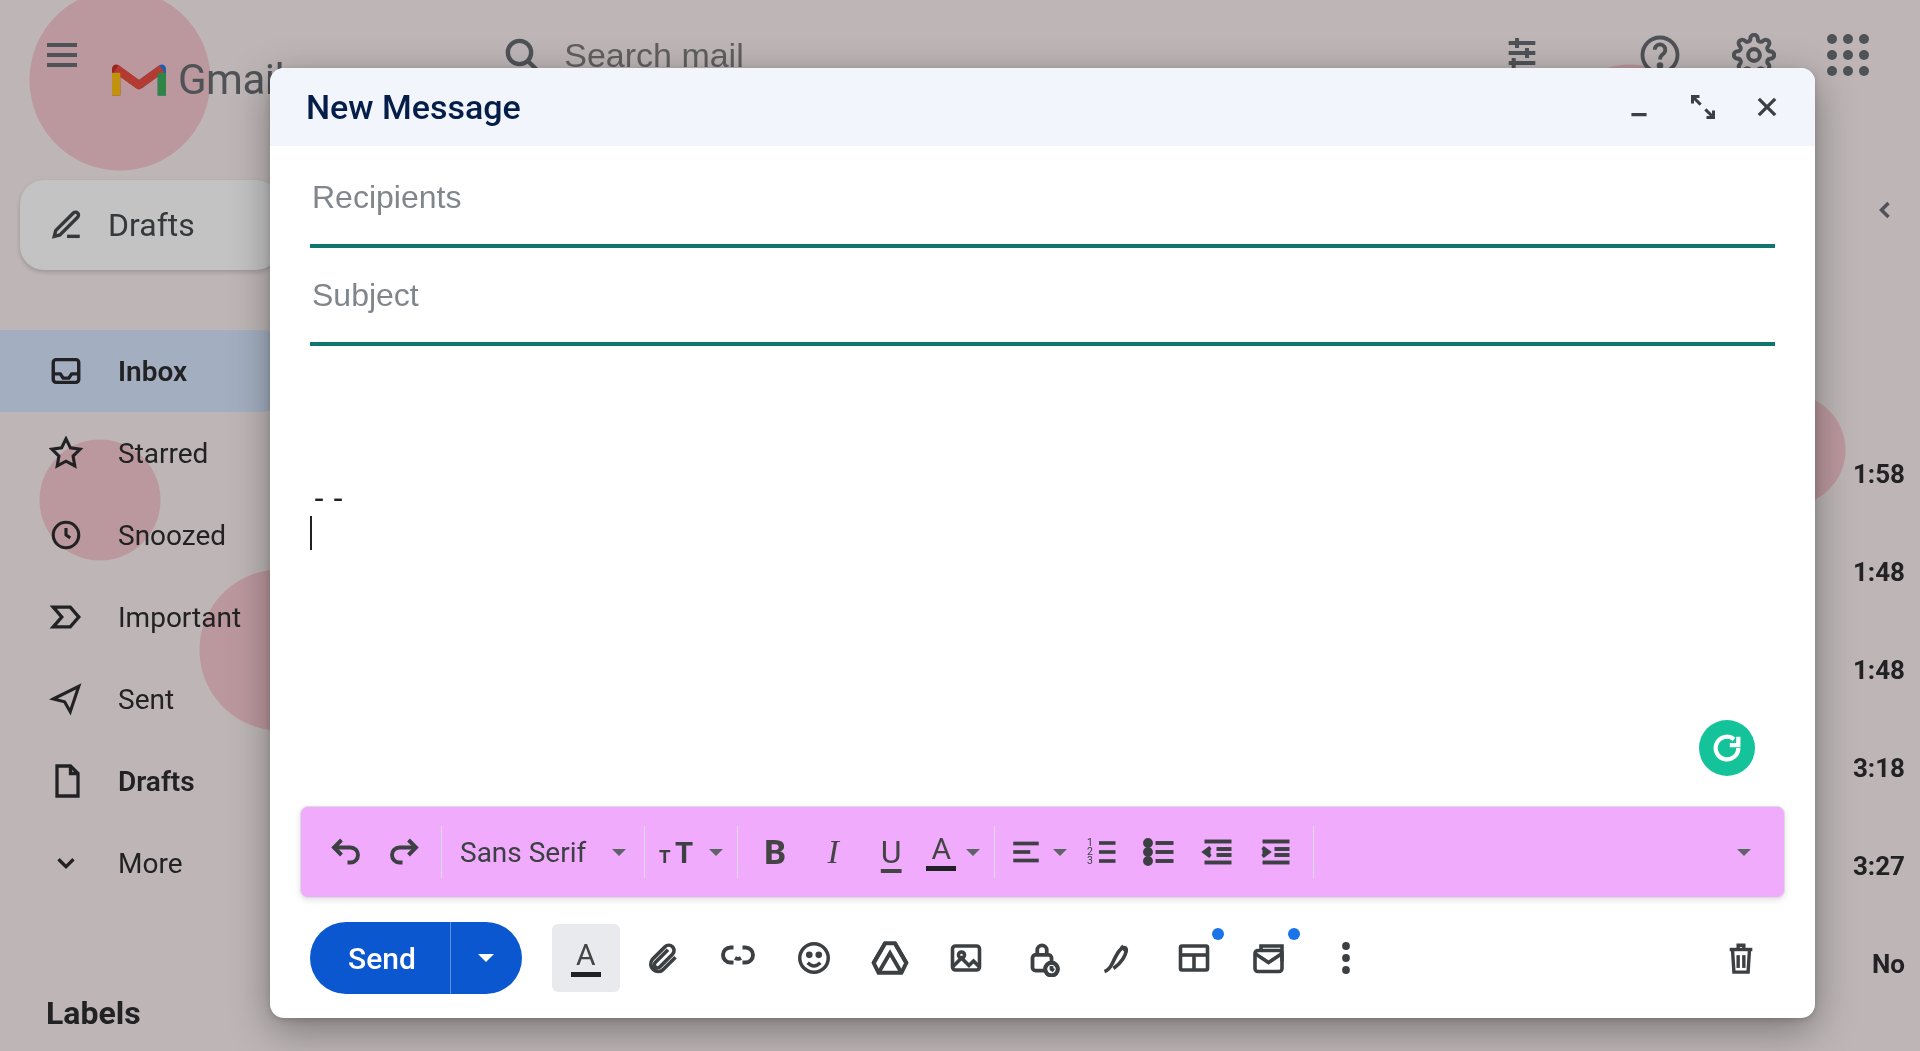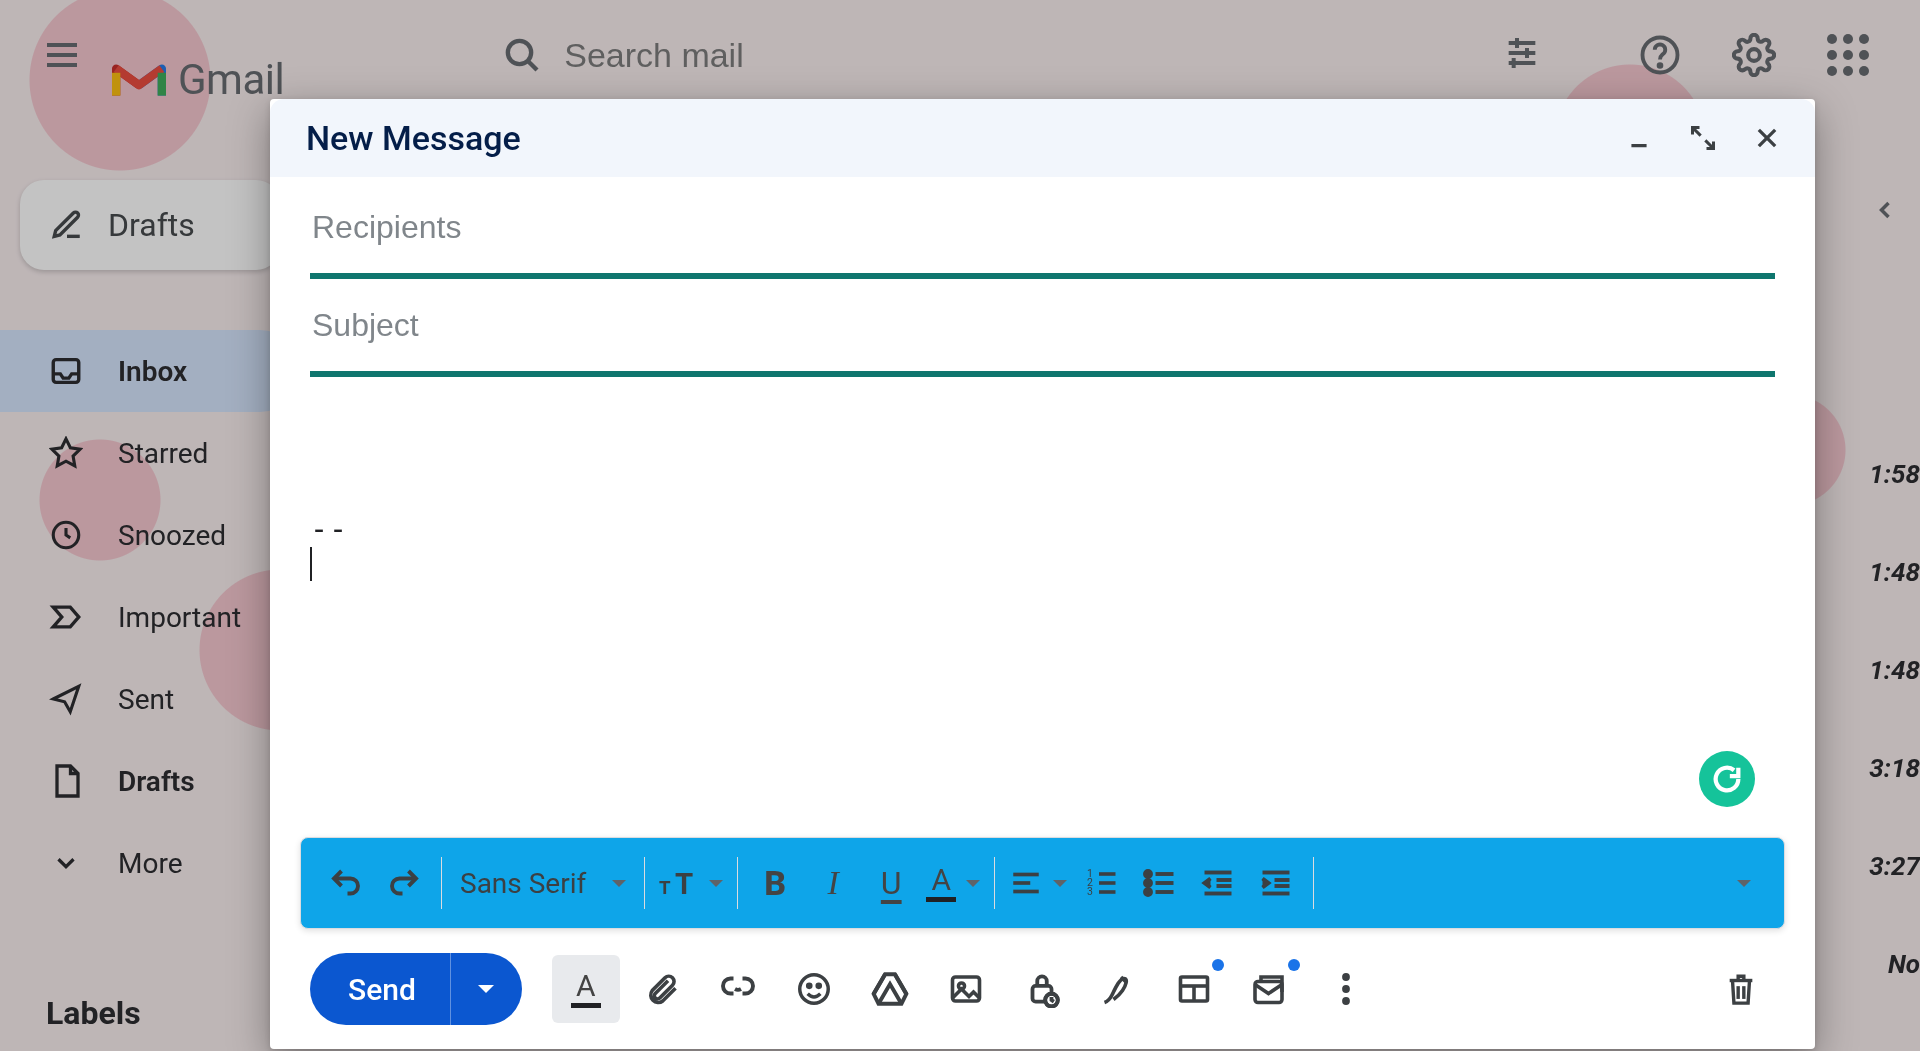--- a/index.html
+++ b/index.html
@@ -75,40 +75,40 @@
   .labels-heading{
     position:absolute; top:994px; left:46px;
     font-size:32px; color:#202124; font-weight:700;
   }
   
   .mail-times {
     position:absolute; right:0; top:425px;
     display:flex; flex-direction:column; 
     font-size:26px; font-weight:700; color:#202124; text-align:right;
   }
-  .mail-times span{ height:98px; display:flex; align-items:center; justify-content:flex-end; padding-right:0;font-style:italic;}
+  .mail-times span{ height:98px; display:flex; align-items:center; justify-content:flex-end; padding-right:15px;}
   .side-panel-toggle{
     position:absolute; top:180px; right:10px;
     width:50px; height:60px;
     display:flex; align-items:center; justify-content:center; color:#5f6368;
   }
 
   
   .dim {
     position:absolute; inset:0;
     background: rgba(40,40,40,0.28);
   }
 
   
   .compose {
     position:absolute;
-    top: 99px; left: 270px;
+    top: 68px; left: 270px;
     width: 1545px; height: 950px;
     background:#fff;
-    border-radius: 4px;
+    border-radius: 14px;
     box-shadow: 0 12px 40px rgba(0,0,0,0.35), 0 2px 6px rgba(0,0,0,0.15);
     display:flex; flex-direction:column;
     overflow:hidden;
   }
   .compose-titlebar{
     height: 78px; background:#f2f6fc;
     display:flex; align-items:center;
     padding: 0 28px 0 36px;
     border-radius: 14px 14px 0 0;
   }
@@ -119,21 +119,21 @@
   .titlebar-icons .tb-btn{
     width:40px; height:40px;
     display:flex; align-items:center; justify-content:center;
     color:#444;
   }
   .compose-fields{
     padding: 4px 40px 0 40px;
   }
   .compose-field{
     height: 98px;
-    border-bottom:6px solid #0f766e;
+    border-bottom:4px solid #0f766e;
     display:flex; align-items:center;
   }
   .compose-field input{
     border:none; outline:none; width:100%;
     font-size: 32px; color:#202124;
   }
   .compose-field input::placeholder{ color:#80868b;}
   .compose-body{
     flex:1; position:relative;
     padding: 34px 40px 0 40px;
@@ -148,21 +148,21 @@
     position:absolute; right:60px; bottom:30px;
     width:56px; height:56px; border-radius:50%;
     background:#15c39a;
     display:flex; align-items:center; justify-content:center;
   }
 
   
   .fmt-toolbar{
     margin: 0 30px;
     height: 92px;
-    background:#0ea5e9;
+    background:#f0abfc;
     border:1px solid #dadce0;
     border-radius:8px;
     box-shadow: 0 2px 6px rgba(0,0,0,0.12);
     display:flex; align-items:center;
     padding: 0 16px;
   }
   .fmt-btn{
     min-width:58px; height:60px;
     display:flex; align-items:center; justify-content:center;
     color:#444; position:relative;

